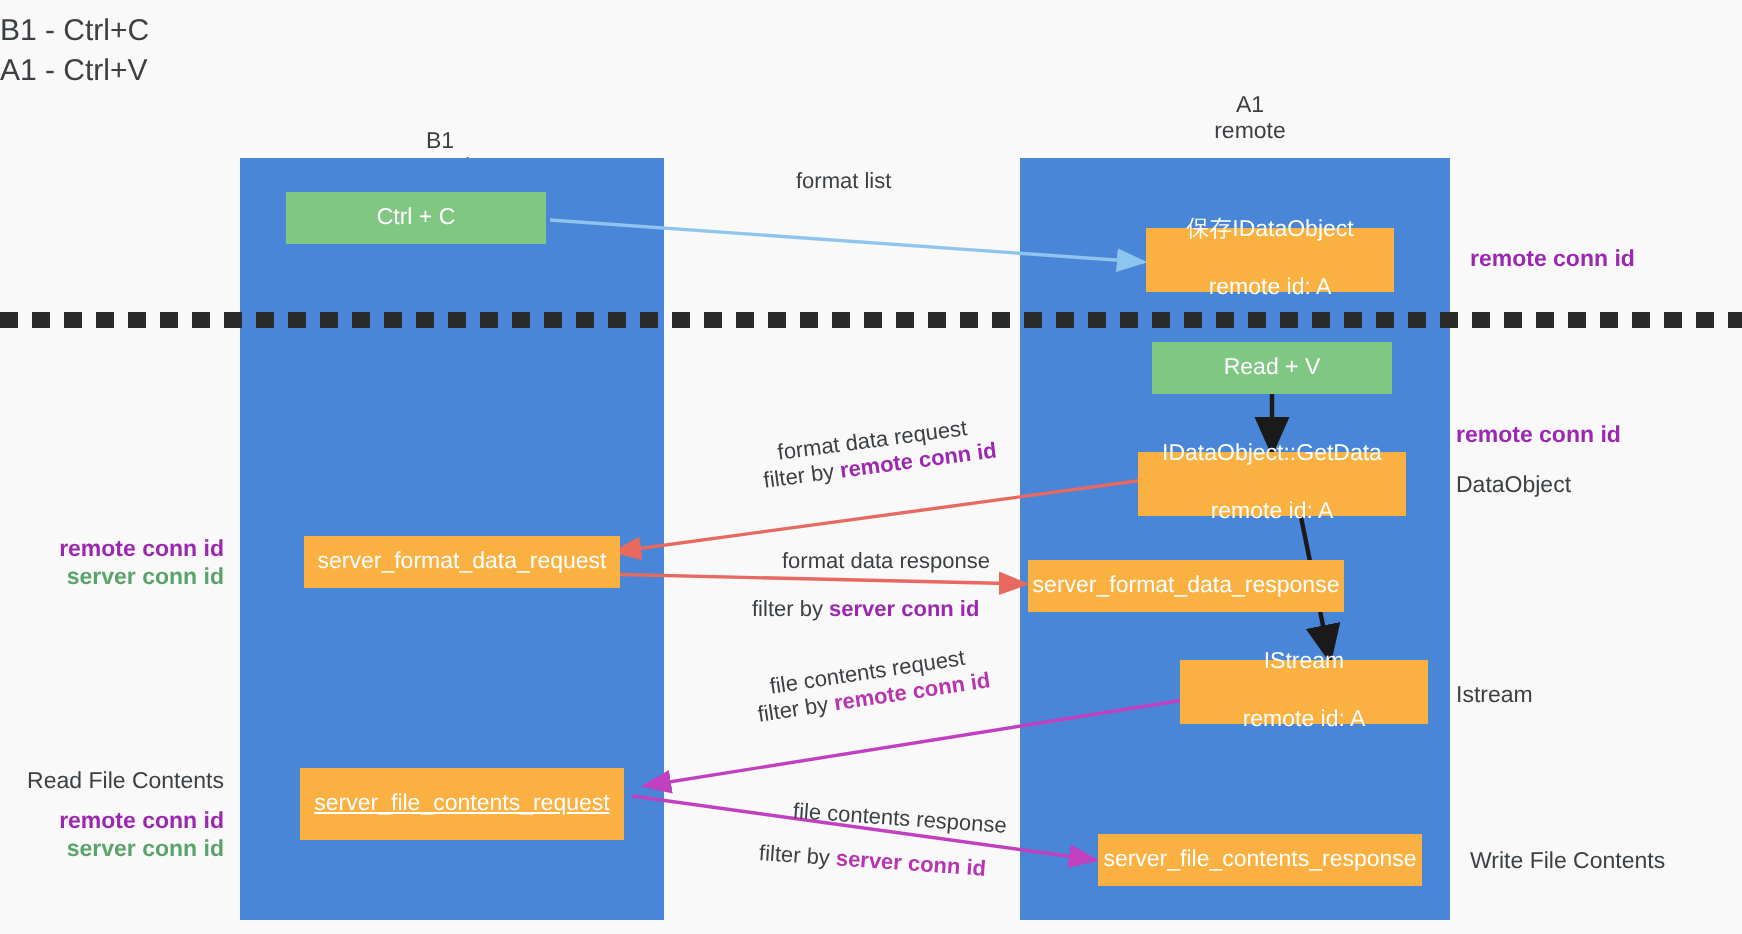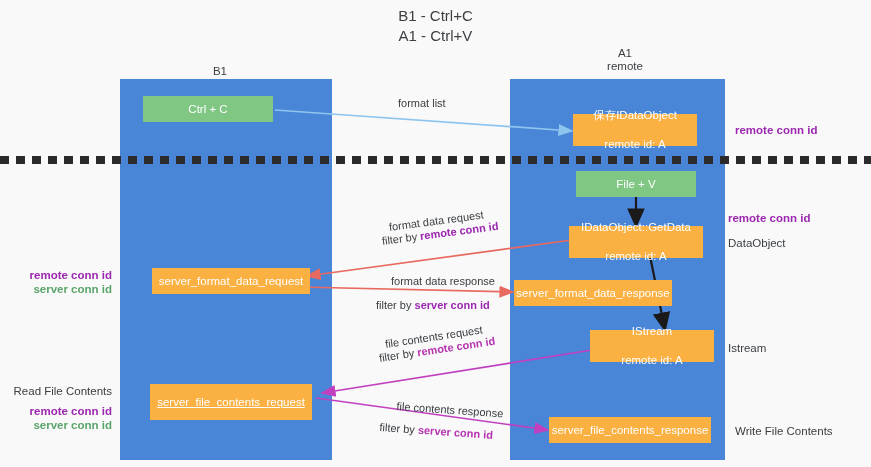--- a/index.html
+++ b/index.html
@@ -8,21 +8,21 @@
     background:#f9f9fa;
     font-family:"Liberation Sans","DejaVu Sans",sans-serif;
     overflow:hidden;
   }
   #stage{position:relative;width:871px;height:467px;}
 
   .abs{position:absolute;}
 
   
   .title{
-    left:0;top:6px;width:871px;text-align:center;
+    left:0;top:6px;width:871px;
     font-size:15px;color:#3c4043;line-height:20px;
   }
 
   
   .colhead{
     font-size:11.5px;color:#3c4043;text-align:center;line-height:13px;
   }
 
   
   .lane{background:#4a86d8;}
@@ -120,21 +120,21 @@
   <div class="abs node green" style="left:143px;top:96px;width:130px;height:26px;">
     <span>Ctrl + C</span>
   </div>
 
   <div class="abs node orange" style="left:573px;top:114px;width:124px;height:32px;flex-direction:column;">
     <span>保存IDataObject</span>
     <span>remote id: A</span>
   </div>
 
   <div class="abs node green" style="left:576px;top:171px;width:120px;height:26px;">
-    <span>File + V</span>
+    <span>Read + V</span>
   </div>
 
   <div class="abs node orange" style="left:569px;top:226px;width:134px;height:32px;flex-direction:column;">
     <span>IDataObject::GetData</span>
     <span>remote id: A</span>
   </div>
 
   <div class="abs node orange" style="left:152px;top:268px;width:158px;height:26px;">
     <span>server_format_data_request</span>
   </div>
@@ -149,21 +149,21 @@
   </div>
 
   <div class="abs node orange" style="left:150px;top:384px;width:162px;height:36px;text-decoration:underline;">
     <span>server_file_contents_request</span>
   </div>
 
   <div class="abs node orange" style="left:549px;top:417px;width:162px;height:26px;">
     <span>server_file_contents_response</span>
   </div>
 
-  <div class="abs elabel" style="left:398px;top:96px;">format list</div>
+  <div class="abs elabel" style="left:398px;top:84px;">format list</div>
 
   <div class="abs elabel" style="left:388px;top:220px;transform:rotate(-7.5deg);transform-origin:left top;">format data request</div>
   <div class="abs elabel" style="left:381px;top:234px;transform:rotate(-7.5deg);transform-origin:left top;">
     <span>filter by </span><span class="hl-purple">remote conn id</span>
   </div>
 
   <div class="abs elabel" style="left:391px;top:274px;">format data response</div>
   <div class="abs elabel" style="left:376px;top:298px;">
     <span>filter by </span><span class="hl-purple">server conn id</span>
   </div>

